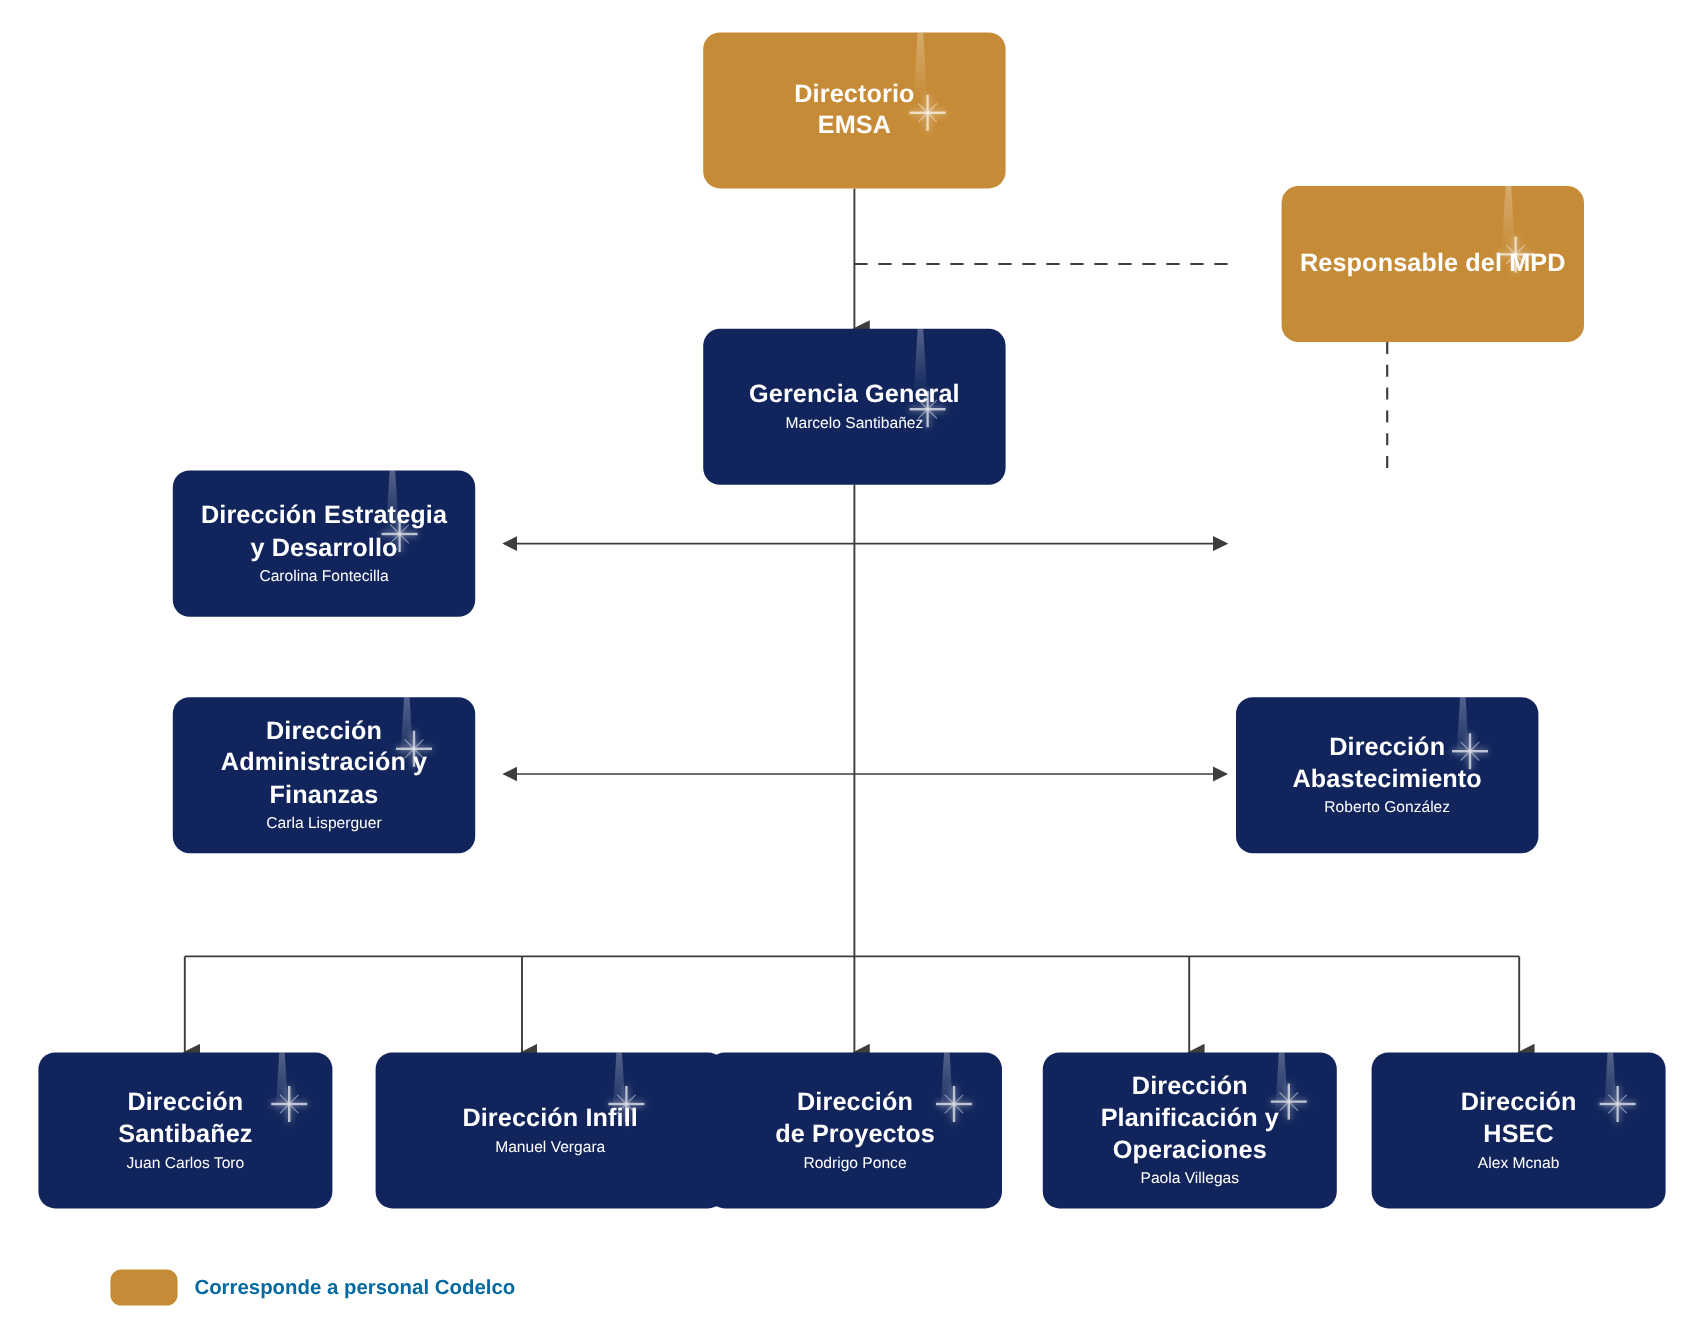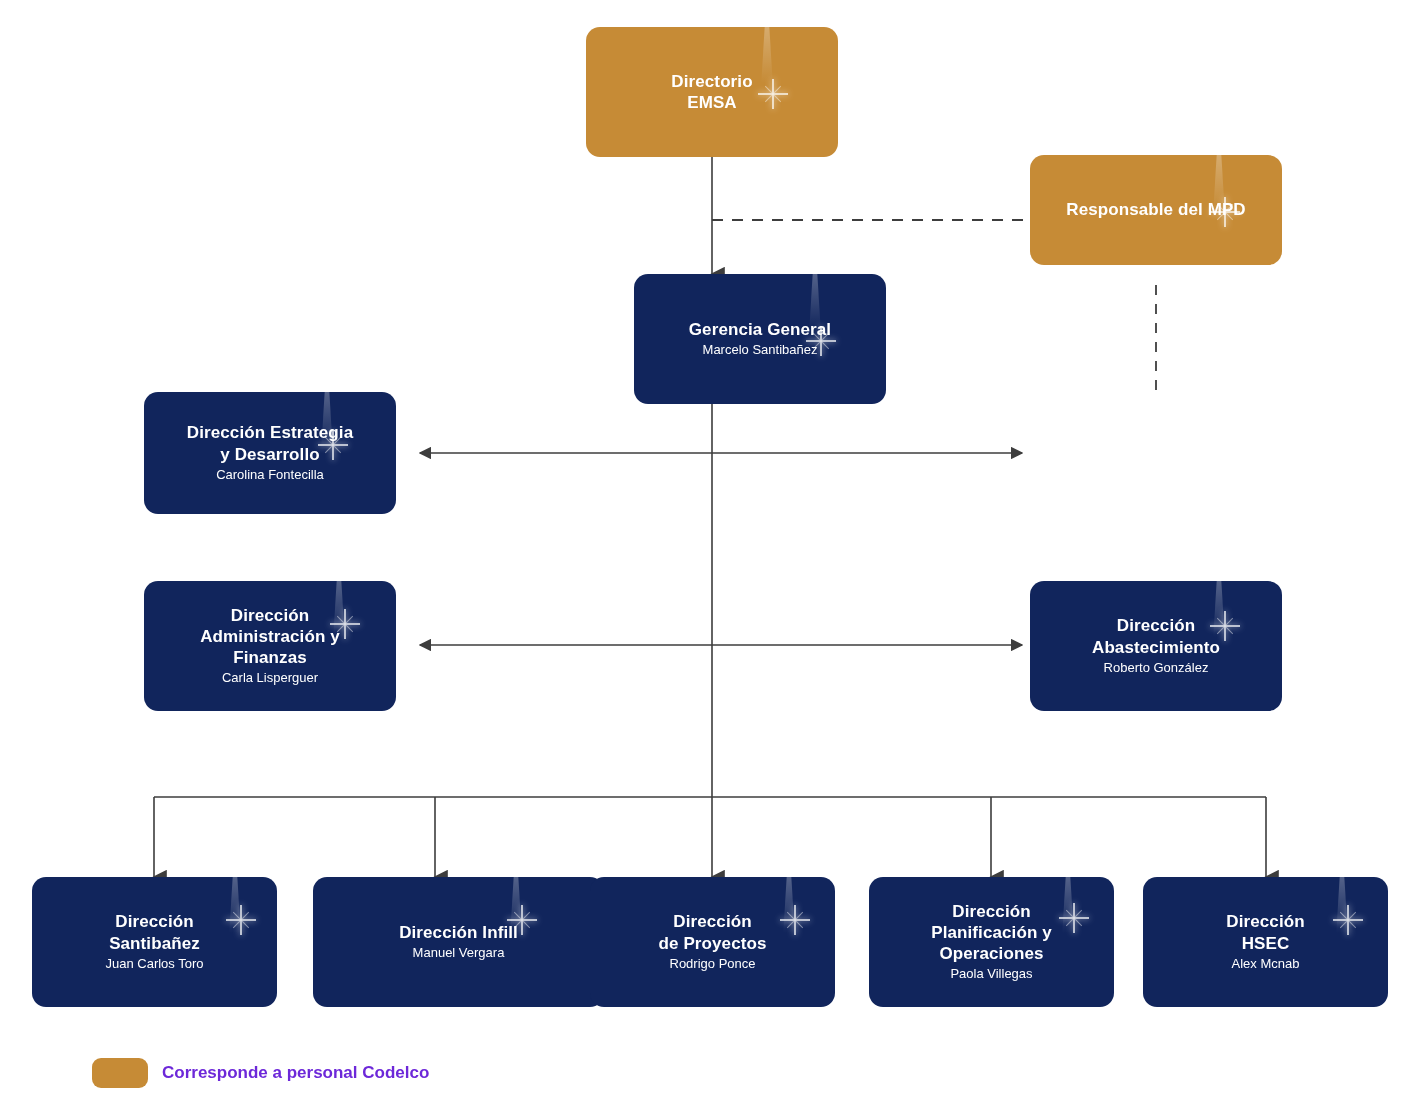--- a/index.html
+++ b/index.html
@@ -38,21 +38,21 @@
     padding: 6px 10px;
   }
   .node.navy {
     background: #11255c;
   }
   .node.gold {
     background: #c68b36;
   }
   .node .title {
     font-weight: bold;
-    font-size: 17px;
+    font-size: 21px;
     line-height: 1.25;
     letter-spacing: 0.1px;
     position: relative;
     z-index: 2;
   }
   .node .person {
     font-weight: normal;
     font-size: 13px;
     line-height: 1.3;
     margin-top: 2px;
@@ -118,21 +118,21 @@
   }
   #legend .swatch {
     width: 56px;
     height: 30px;
     border-radius: 9px;
     background: #c68b36;
   }
   #legend .legend-label {
     font-size: 17px;
     font-weight: bold;
-    color: #6d28d9;
+    color: #0369a1;
   }
 </style>
 </head>
 <body>
 
 <div id="canvas">
 
   <svg id="lines" viewBox="0 0 1420 1113">
     <defs>
       <marker id="arrowR" markerWidth="9" markerHeight="9" refX="8" refY="4.5" orient="auto">
@@ -170,32 +170,32 @@
     <span class="star" style="left:172px; top:52px;">
         <i class="diag1"></i>
         <i class="diag2"></i>
       </span>
     <div class="title">
       <div>Directorio</div>
       <div>EMSA</div>
     </div>
   </div>
 
-  <div class="node gold" style="left:1030px; top:155px; width:252px; height:110px;">
+  <div class="node gold" style="left:1068px; top:155px; width:252px; height:130px;">
     <span class="beam" style="left:176px;"></span>
     <span class="star" style="left:180px; top:42px;">
         <i class="diag1"></i>
         <i class="diag2"></i>
       </span>
     <div class="title">
       <div>Responsable del MPD</div>
     </div>
   </div>
 
-  <div class="node navy" style="left:586px; top:274px; width:252px; height:130px;margin-left:48px;">
+  <div class="node navy" style="left:586px; top:274px; width:252px; height:130px;">
     <span class="beam" style="left:168px;"></span>
     <span class="star" style="left:172px; top:52px;">
         <i class="diag1"></i>
         <i class="diag2"></i>
       </span>
     <div class="title">
       <div>Gerencia General</div>
     </div>
     <div class="person">Marcelo Santibañez</div>
   </div>

